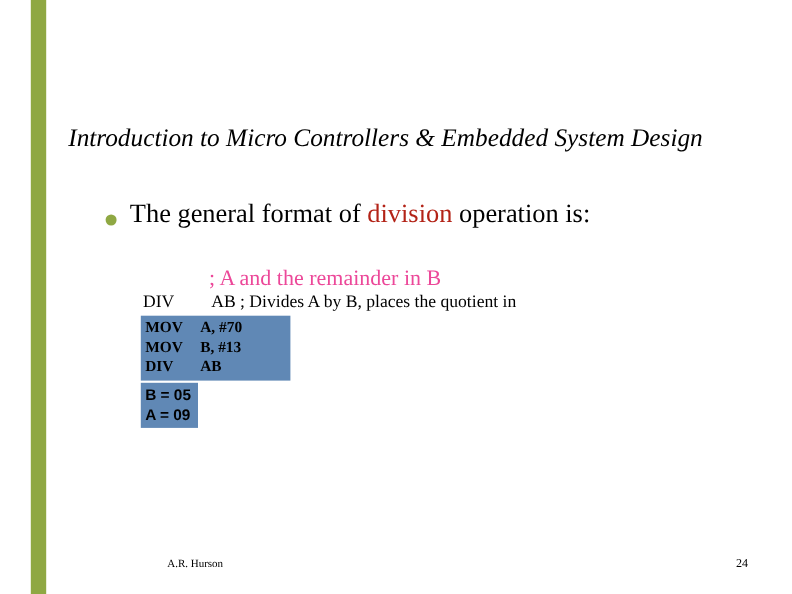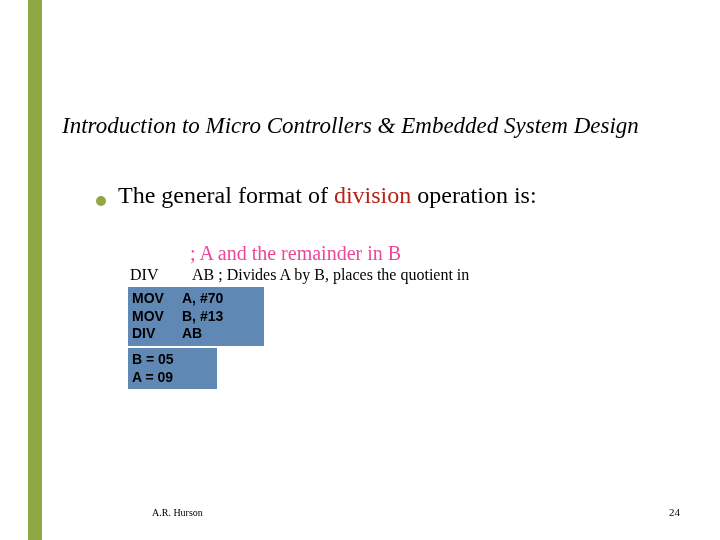--- a/index.html
+++ b/index.html
@@ -69,24 +69,24 @@
   .code-box {
     position: absolute;
     background: #6088b5;
     color: #000;
     font-family: Arial, Helvetica, sans-serif;
     font-weight: bold;
     font-size: 14px;
     line-height: 1.25;
     padding: 3px 4px;
   }
-  .box1 { left: 128px; top: 287px; width: 136px; }
+  .box1 { left: 128px; top: 287px; width: 136px; font-family: Liberation Serif, serif; }
   .box1 .row { display: flex; }
   .box1 .mn { width: 50px; }
-  .box2 { left: 128px; top: 348px; width: 89px; }
+  .box2 { left: 128px; top: 348px; width: 52px; }
   .author {
     position: absolute;
     left: 152px;
     bottom: 22px;
     font-size: 10px;
     font-family: "Times New Roman", Times, serif;
     color: #000;
     text-align: center;
   }
   .pagenum {

